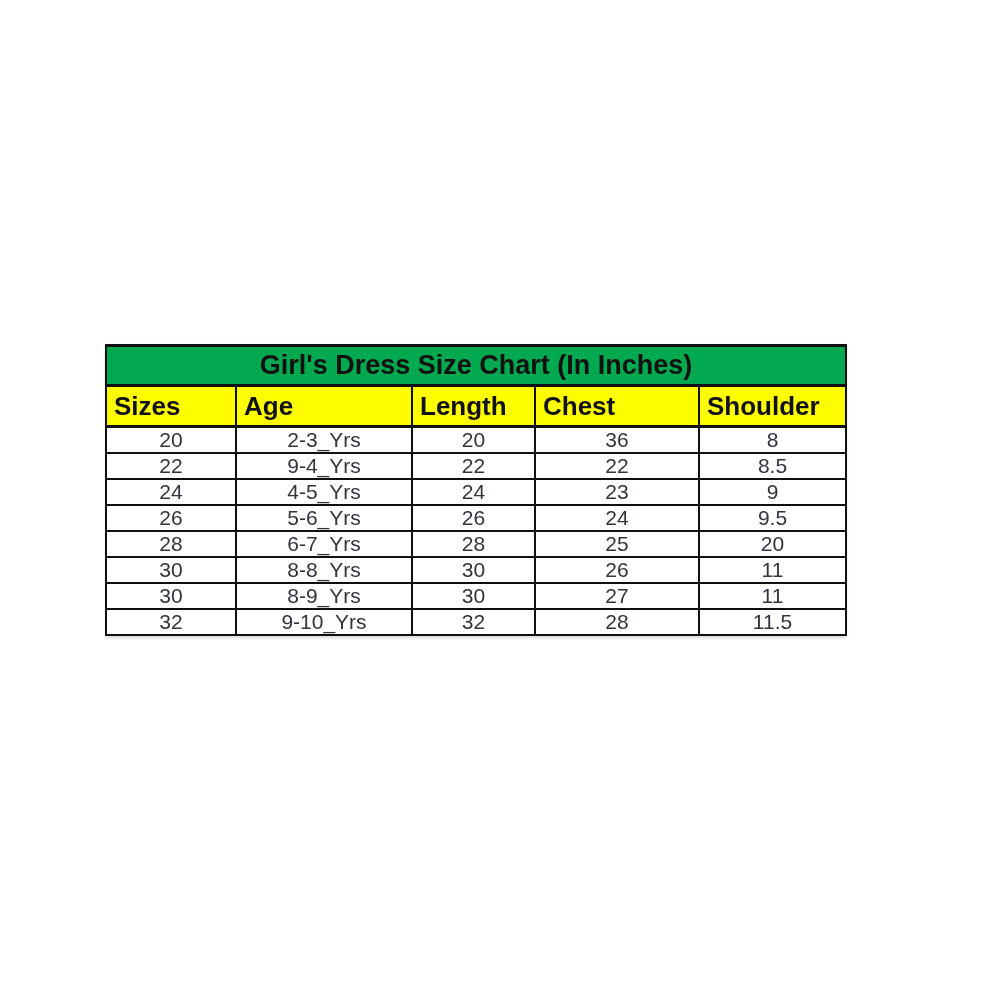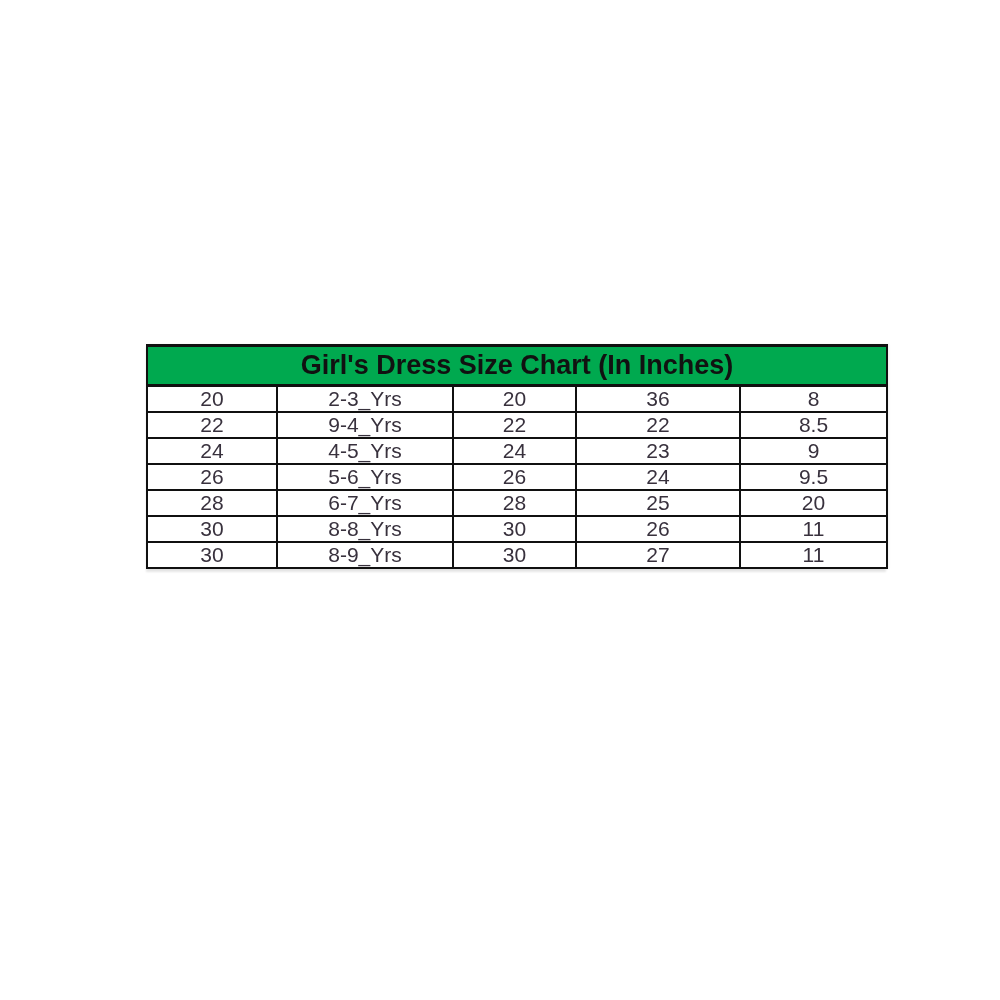--- a/index.html
+++ b/index.html
@@ -8,21 +8,20 @@
     background: #ffffff;
     font-family: "Liberation Sans", "DejaVu Sans", sans-serif;
     overflow: hidden;
   }
   .canvas { position: relative; width: 1000px; height: 1000px; background: #ffffff; }
   .size-table-wrap {
     position: absolute;
     left: 105px; top: 344px;
     width: 740px;
     box-shadow: 0 3px 2px rgba(0,0,0,0.10), 3px 0 2px rgba(0,0,0,0.06);
-    margin-left: 41px;
   }
   table.size-table {
     width: 740px;
     border-collapse: collapse;
     table-layout: fixed;
     background: #ffffff;
   }
   table.size-table col.c1 { width: 130px; }
   table.size-table col.c2 { width: 176px; }
   table.size-table col.c3 { width: 123px; }
@@ -75,20 +74,27 @@
         <col class="c1">
           <col class="c2">
           <col class="c3">
           <col class="c4">
           <col class="c5">
       </colgroup>
       <tbody>
         <tr class="title-row">
           <th colspan="5">Girl's Dress Size Chart (In Inches)</th>
         </tr>
+        <tr class="header-row">
+          <th>Sizes</th>
+          <th>Age</th>
+          <th>Length</th>
+          <th>Chest</th>
+          <th>Shoulder</th>
+        </tr>
         <tr class="data-row">
           <td>20</td>
           <td>2-3_Yrs</td>
           <td>20</td>
           <td>36</td>
           <td>8</td>
         </tr>
         <tr class="data-row">
           <td>22</td>
           <td>9-4_Yrs</td>
@@ -124,16 +130,23 @@
           <td>26</td>
           <td>11</td>
         </tr>
         <tr class="data-row">
           <td>30</td>
           <td>8-9_Yrs</td>
           <td>30</td>
           <td>27</td>
           <td>11</td>
         </tr>
+        <tr class="data-row">
+          <td>32</td>
+          <td>9-10_Yrs</td>
+          <td>32</td>
+          <td>28</td>
+          <td>11.5</td>
+        </tr>
       </tbody>
     </table>
   </div>
 </div>
 
 </body></html>

